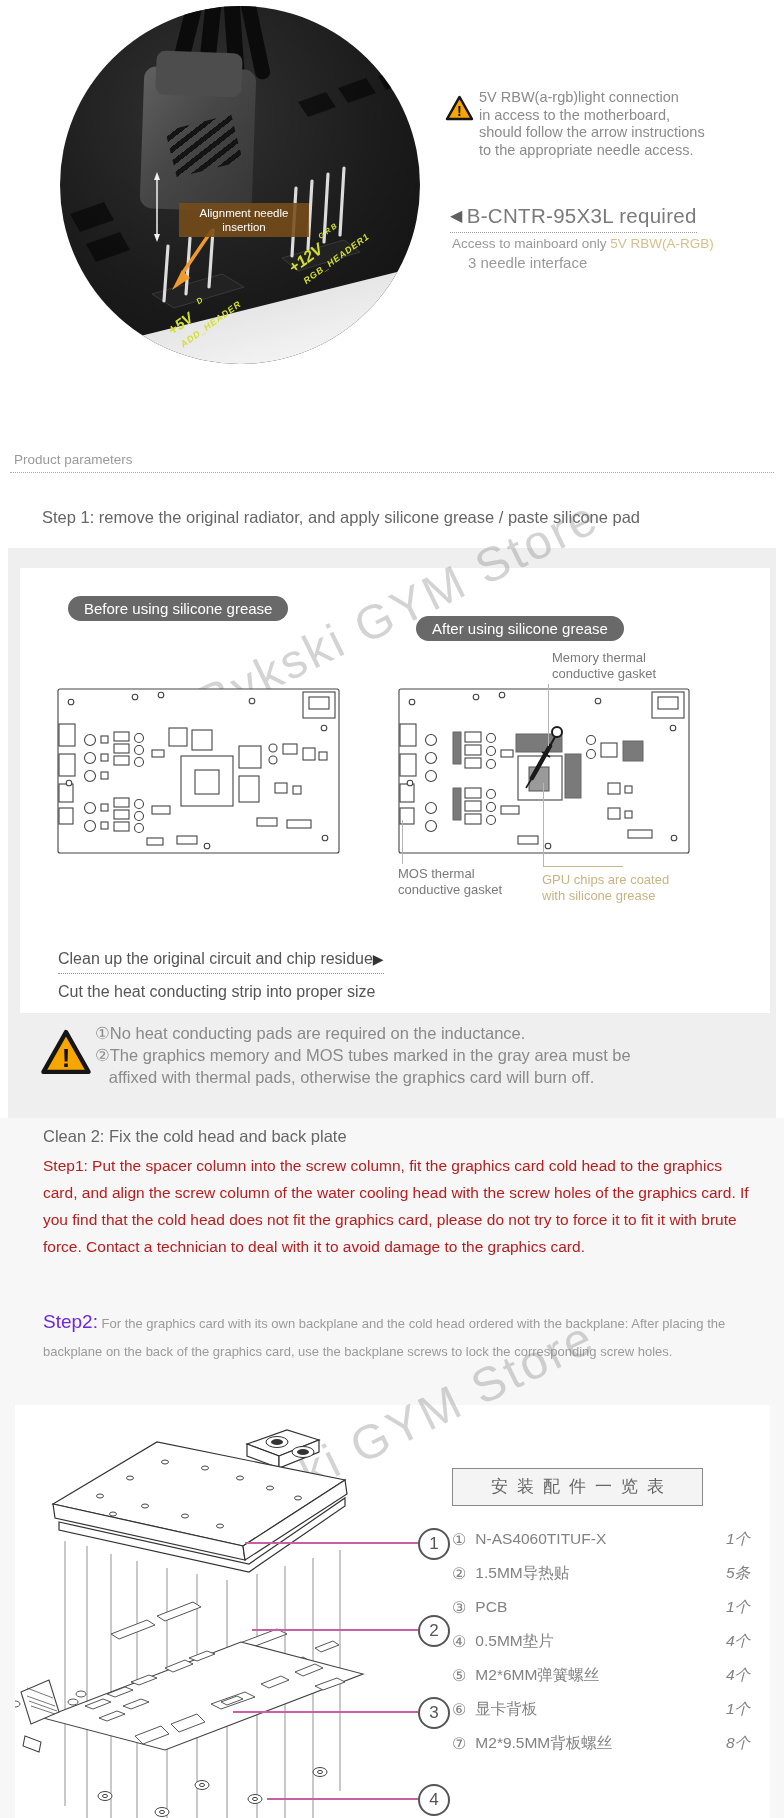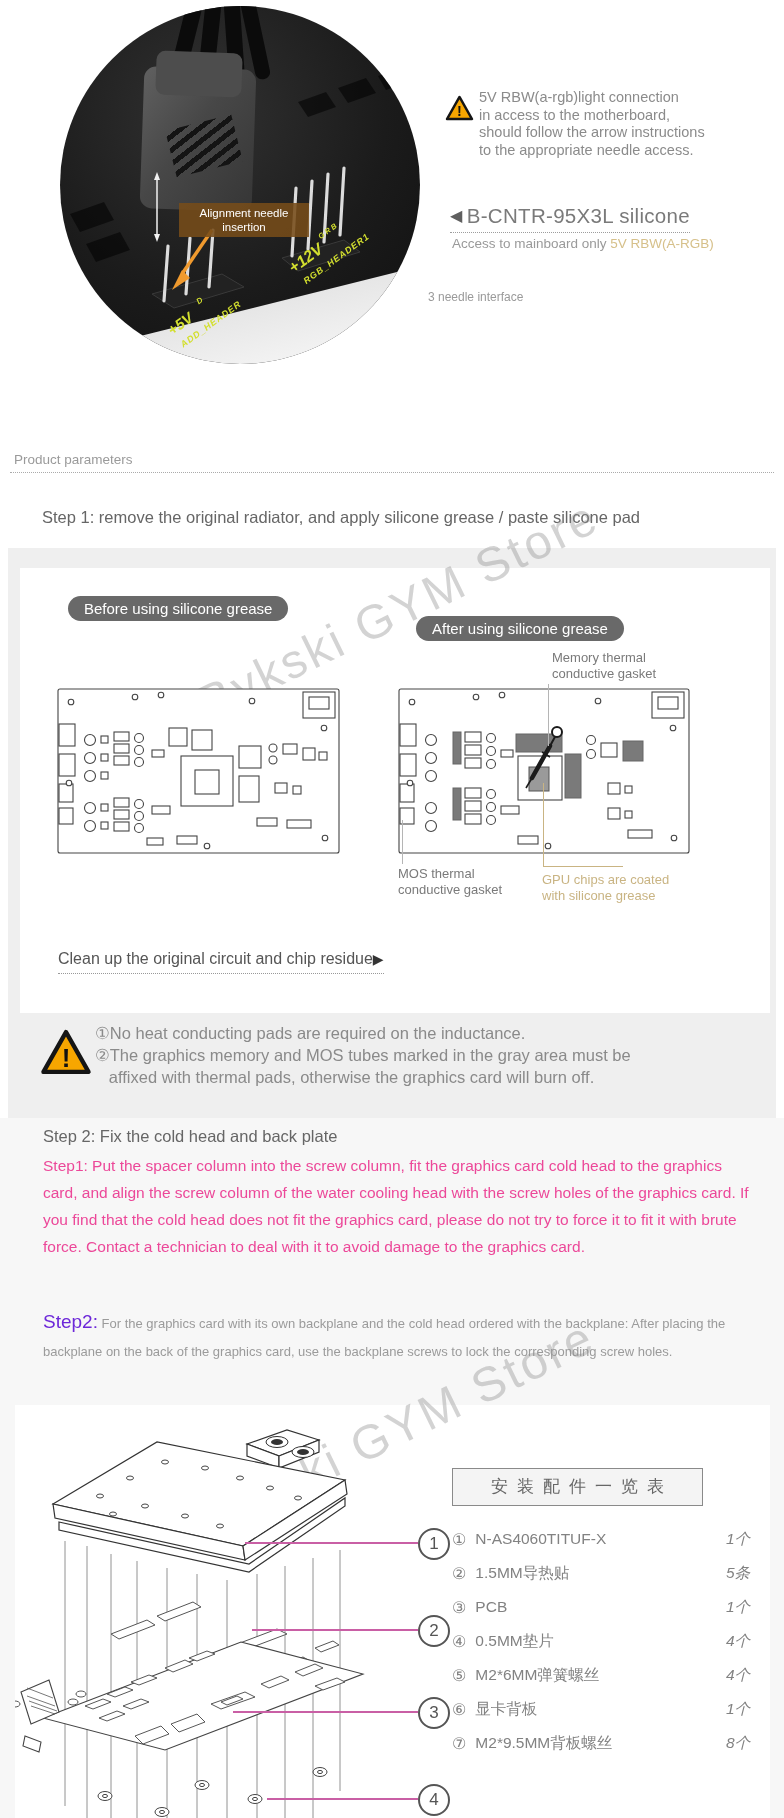--- a/index.html
+++ b/index.html
@@ -22,21 +22,21 @@
   .align-label{left:119px;top:197px;width:130px;background:rgba(118,76,25,.88);color:#fff;
                font-size:11.5px;line-height:14px;text-align:center;padding:3px 0;}
 
   
   .warn-text{left:479px;top:89px;font-size:14.5px;line-height:17.5px;color:#8b8b8b;}
   .hero-title{left:450px;top:204px;border-bottom:1.5px dotted #9d9d9d;padding-bottom:4px;}
   .hero-title .arr{font-size:16px;color:#5f5f5f;vertical-align:2px;}
   .hero-title .tt{font-size:20.5px;color:#7a7a7a;letter-spacing:.3px;}
   .hero-sub{left:452px;top:236px;font-size:13.5px;color:#9a9a9a;text-align:right;}
   .hero-sub .accent{color:#d6c08a;}
-  .hero-sub2{left:428px;top:254px;font-size:12px;color:#9a9a9a;margin-top:36px;}
+  .hero-sub2{left:468px;top:254px;font-size:15px;color:#9a9a9a;}
 
   
   .divider-label{left:14px;top:452px;font-size:13.5px;color:#9a9a9a;}
   .divider-line{left:10px;top:472px;width:764px;border-top:1px dotted #ababab;height:0;}
 
   
   .step1-h{left:42px;top:508px;width:710px;font-size:16.5px;color:#666;}
   .gray-panel{left:8px;top:548px;width:768px;height:570px;background:#efefef;}
   .white-inner{left:20px;top:568px;width:750px;height:445px;background:#fff;}
   .wm{font-size:48px;color:rgba(140,140,140,.38);letter-spacing:3px;white-space:nowrap;
@@ -49,21 +49,21 @@
   .clean-line{left:58px;top:950px;font-size:16px;color:#555;border-bottom:1.5px dotted #999;padding-bottom:5px;}
   .clean-line .arr2{color:#333;font-size:14px;}
   .cut-line{left:58px;top:983px;font-size:16px;color:#555;}
 
   
   .caution-text{left:95px;top:1022px;font-size:16.5px;line-height:22px;color:#8a8a8a;width:660px;}
 
   
   .low-bg{left:0;top:1118px;width:784px;height:700px;background:#f7f7f7;}
   .step2-h{left:43px;top:1127px;font-size:16.5px;color:#666;}
-  .step2-body{left:43px;top:1152px;width:706px;font-size:15.5px;line-height:27px;color:#ec4899;}
+  .step2-body{left:43px;top:1152px;width:706px;font-size:15.5px;line-height:27px;color:#b91c1c;}
   .step2-sub{left:43px;top:1308px;width:706px;font-size:13px;line-height:28px;color:#9b9b9b;}
   .step2-sub .lbl{font-size:19px;color:#6d28d9;}
 
   
   .bottom-panel{left:15px;top:1405px;width:755px;height:413px;background:#fff;}
   .tbl-title{left:452px;top:1468px;width:240px;height:36px;border:1.5px solid #8a8a8a;background:#f4f4f4;
              color:#666;font-size:17px;letter-spacing:9px;line-height:36px;text-align:center;padding-left:9px;
              box-sizing:content-box;}
   .tbl{left:452px;top:1522px;width:298px;}
   .tbl-row{display:flex;align-items:center;height:34px;font-size:15.5px;color:#828282;}
@@ -138,21 +138,21 @@
     <polygon points="15,2 28,25 2,25" fill="#f7a600" stroke="#151515" stroke-width="2.5" stroke-linejoin="round"></polygon>
     <text x="15" y="22" font-size="15" font-weight="bold" fill="#111" text-anchor="middle">!</text>
   </svg>
   <div class="abs warn-text pre">5V RBW(a-rgb)light connection
 in access to the motherboard,
 should follow the arrow instructions
 to the appropriate needle access.</div>
 
   <div class="abs hero-title">
     <span class="arr">◀</span>
-    <span class="tt">B-CNTR-95X3L silicone</span>
+    <span class="tt">B-CNTR-95X3L required</span>
   </div>
   <div class="abs hero-sub">
     <span>Access to mainboard only </span><span class="accent">5V RBW(A-RGB)</span>
   </div>
   <div class="abs hero-sub2">3 needle interface</div>
 
   <div class="abs divider-label">Product parameters</div>
   <div class="abs divider-line"></div>
 
   <div class="abs step1-h">Step 1: remove the original radiator, and apply silicone grease / paste silicone pad</div>
@@ -297,31 +297,32 @@
 conductive gasket</div>
   <div class="abs vline" style="left:402px;top:820px;height:44px;"></div>
   <div class="abs tanline" style="left:543px;top:783px;width:1px;height:84px;"></div>
   <div class="abs tanline" style="left:543px;top:866px;width:80px;height:1px;"></div>
   <div class="abs diag-label tan pre" style="left:542px;top:872px;">GPU chips are coated
 with silicone grease</div>
 
   <div class="abs clean-line">
     <span>Clean up the original circuit and chip residue</span><span class="arr2">▶</span>
   </div>
+  <div class="abs cut-line">Cut the heat conducting strip into proper size</div>
 
   <svg class="abs" style="left:40px;top:1028px;" width="52" height="48" viewBox="0 0 30 27">
     <polygon points="15,2 28,25 2,25" fill="#f7a600" stroke="#151515" stroke-width="2.5" stroke-linejoin="round"></polygon>
     <text x="15" y="22" font-size="15" font-weight="bold" fill="#111" text-anchor="middle">!</text>
   </svg>
   <div class="abs caution-text pre">①No heat conducting pads are required on the inductance.
 ②The graphics memory and MOS tubes marked in the gray area must be
 &nbsp;&nbsp;&nbsp;affixed with thermal pads, otherwise the graphics card will burn off.</div>
 
   <div class="abs low-bg"></div>
-  <div class="abs step2-h">Step 2: Fix the cold head and back plate</div>
+  <div class="abs step2-h">Clean 2: Fix the cold head and back plate</div>
   <div class="abs step2-body">Step1: Put the spacer column into the screw column, fit the graphics card cold head to the graphics card, and align the screw column of the water cooling head with the screw holes of the graphics card. If you find that the cold head does not fit the graphics card, please do not try to force it to fit it with brute force. Contact a technician to deal with it to avoid damage to the graphics card.</div>
   <div class="abs step2-sub">
     <span class="lbl">Step2:</span><span> For the graphics card with its own backplane and the cold head ordered with the backplane: After placing the backplane on the back of the graphics card, use the backplane screws to lock the corresponding screw holes.</span>
   </div>
 
   <div class="abs bottom-panel"></div>
   <div class="abs wm" style="left:198px;top:1498px;">Bykski GYM Store</div>
 
   <svg class="abs" style="left:15px;top:1406px;" width="380" height="412" viewBox="0 0 380 412">
 

